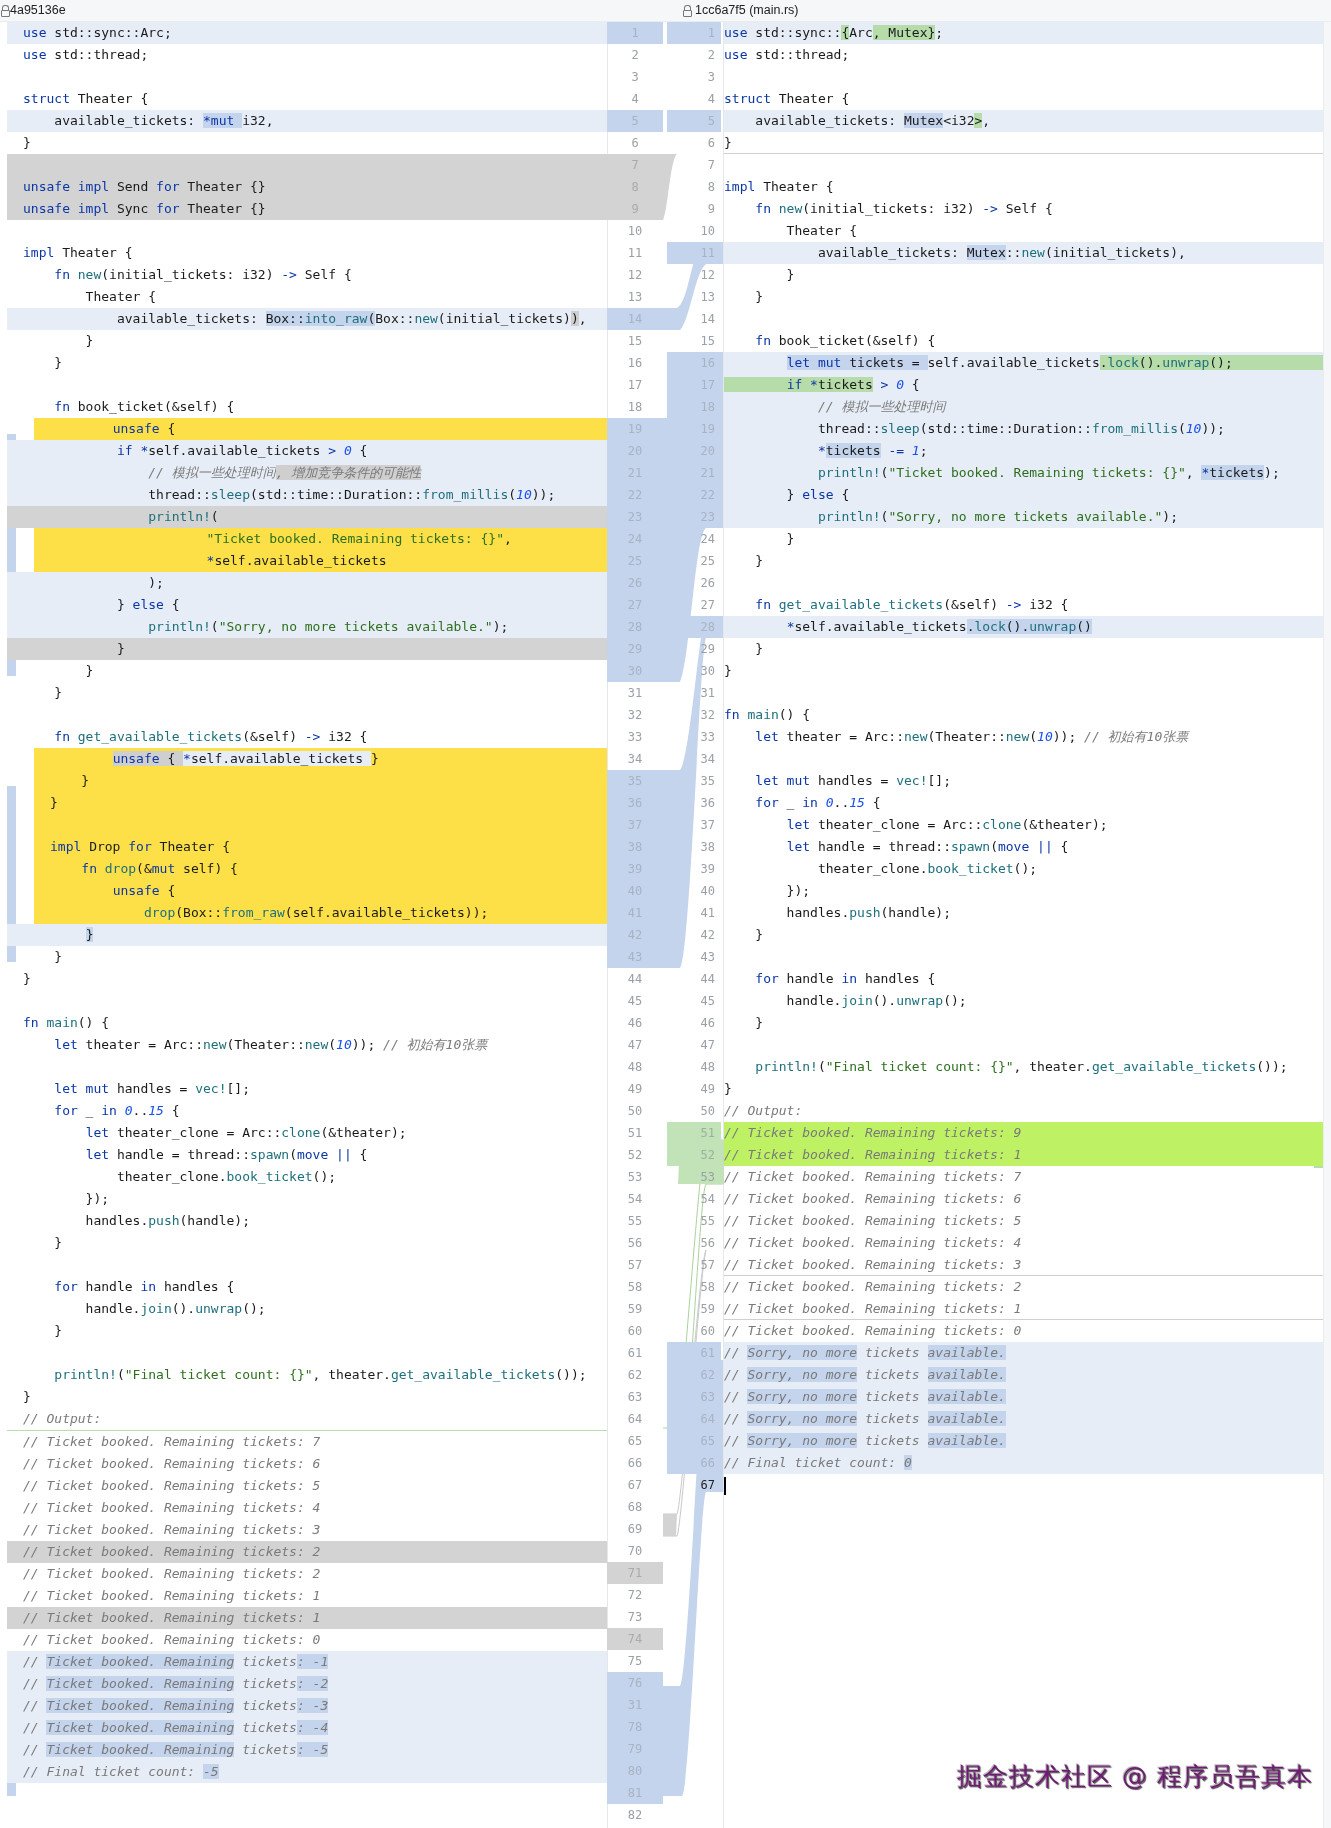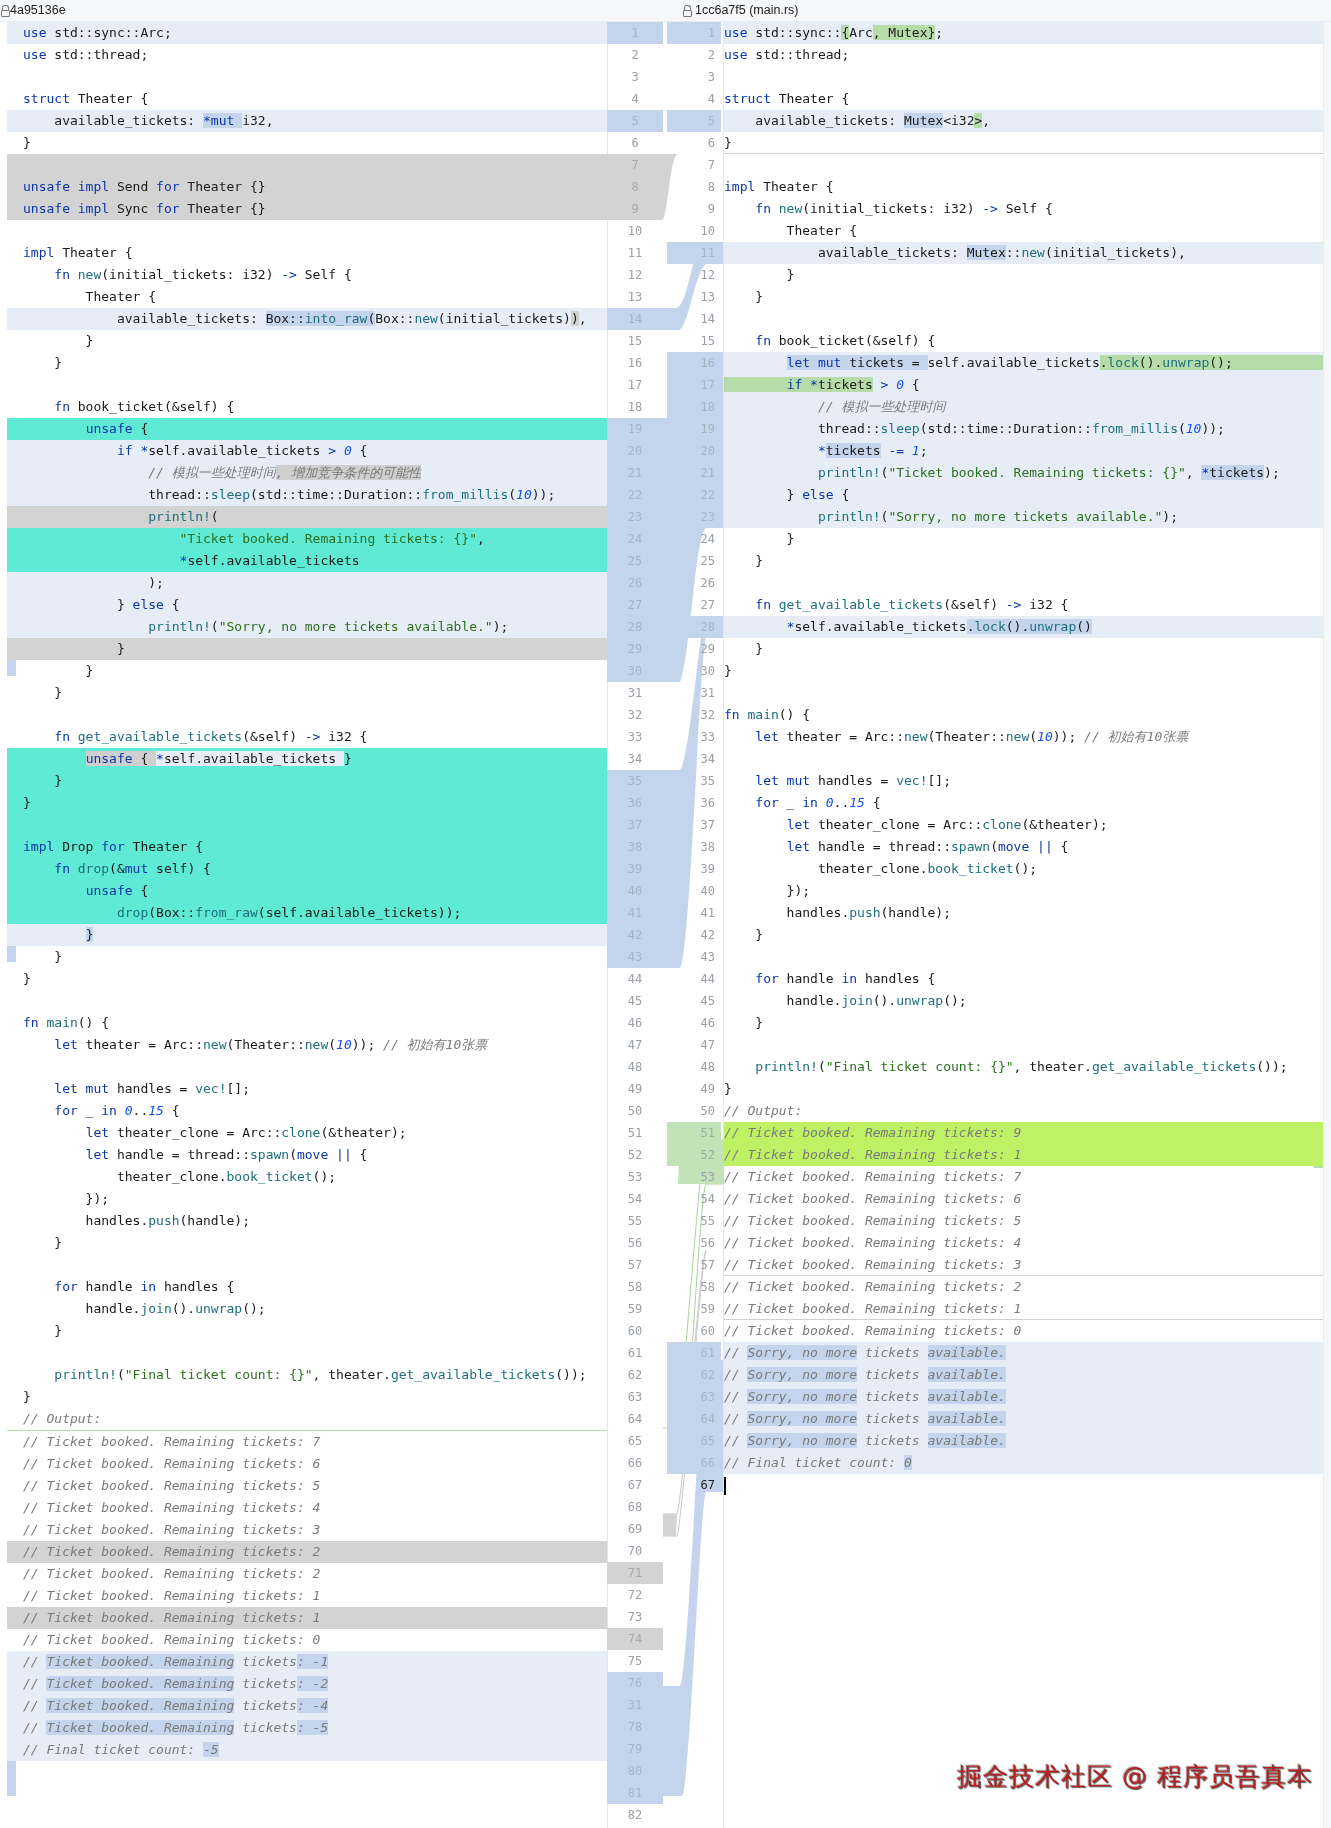--- a/index.html
+++ b/index.html
@@ -10,41 +10,41 @@
   .lock{display:inline-block;width:9px;height:11px;position:relative;}
   .lock:before{content:"";position:absolute;left:1px;top:0;width:5px;height:5px;border:1px solid #777;border-bottom:none;border-radius:3px 3px 0 0;}
   .lock:after{content:"";position:absolute;left:0;top:5px;width:7px;height:5px;border:1px solid #777;border-radius:1px;}
   .pane{position:absolute;top:22px;}
   .left-pane{left:7px;width:600px;}
   .right-pane{left:724px;width:599px;}
   .row{position:relative;height:22px;line-height:22px;font-size:13px;white-space:pre;color:#1a1a1a;}
   .row .code{position:absolute;left:16px;top:0;}
   .right-pane .row .code{left:0;}
   .bg-mod{background:#e7edf7;}
-  .bg-mod-strong{background:#5eead4;}
+  .bg-mod-strong{background:#fde047;margin-left:27px;}
   .bg-del{background:#d3d3d3;}
   .bg-add{background:#bef264;}
   .hl-mod{background:#c4d4ec;text-align:right;}
   .hl-del{background:#cfcfcf;}
   .hl-add{background:#b6dcaa;}
   .kw{color:#0b36a7;}
   .fnc{color:#1d6f7c;}
   .str{color:#2d6f1d;}
   .num{color:#1750eb;font-style:italic;}
   .cmt{color:#7a7a7a;font-style:italic;}
   .gutter{position:absolute;left:607px;top:22px;width:117px;height:1806px;}
   .gl{position:absolute;left:0;width:56px;height:22px;line-height:22px;font-size:12px;color:#9aa0a6;text-align:center;}
   .gr{position:absolute;left:60px;width:54px;height:22px;line-height:22px;font-size:12px;color:#9aa0a6;text-align:right;padding-right:6px;box-sizing:border-box;}
   .gl.mod,.gr.mod{background:#c4d4ec;color:#a8b3c4;}
   .gl.del{background:#d3d3d3;color:#aaa;}
   .gr.add{background:#c2e2b8;color:#9cb0a0;}
   .gr.cur{color:#222;}
   .vline{position:absolute;top:22px;width:1px;height:1806px;background:#e6e7ea;}
   .marker{position:absolute;width:9px;}
-  .watermark{position:absolute;left:957px;top:1760px;font-family:"DejaVu Sans",sans-serif;font-size:25px;color:#b91c1c;text-shadow:1px 1px 1px #555,-1px -1px 0 #bbb;letter-spacing:1px;}
+  .watermark{position:absolute;left:957px;top:1760px;font-family:"DejaVu Sans",sans-serif;font-size:25px;color:#701a75;text-shadow:1px 1px 1px #555,-1px -1px 0 #bbb;letter-spacing:1px;}
   .check{position:absolute;font-size:12px;color:#5a9b55;}
   .caret{display:inline-block;width:2px;height:18px;background:#000;vertical-align:middle;}
   .rstrip{position:absolute;left:1323px;top:22px;width:8px;height:1806px;background:#f6f7f9;border-left:1px solid #ebecf0;}
 </style>
 </head>
 <body>
 
 <div class="header">
   <div class="hdr-left">
     <span class="lock"></span>
@@ -137,20 +137,21 @@
   <div class="row"><span class="code cmt">// Ticket booked. Remaining tickets: 5</span></div>
   <div class="row"><span class="code cmt">// Ticket booked. Remaining tickets: 4</span></div>
   <div class="row"><span class="code cmt">// Ticket booked. Remaining tickets: 3</span></div>
   <div class="row bg-del"><span class="code cmt">// Ticket booked. Remaining tickets: 2</span></div>
   <div class="row"><span class="code cmt">// Ticket booked. Remaining tickets: 2</span></div>
   <div class="row"><span class="code cmt">// Ticket booked. Remaining tickets: 1</span></div>
   <div class="row bg-del"><span class="code cmt">// Ticket booked. Remaining tickets: 1</span></div>
   <div class="row"><span class="code cmt">// Ticket booked. Remaining tickets: 0</span></div>
   <div class="row bg-mod"><span class="code cmt">// <span class="hl-mod">Ticket booked. Remaining</span> tickets<span class="hl-mod">: -1</span></span></div>
   <div class="row bg-mod"><span class="code cmt">// <span class="hl-mod">Ticket booked. Remaining</span> tickets<span class="hl-mod">: -2</span></span></div>
+  <div class="row bg-mod"><span class="code cmt">// <span class="hl-mod">Ticket booked. Remaining</span> tickets<span class="hl-mod">: -3</span></span></div>
   <div class="row bg-mod"><span class="code cmt">// <span class="hl-mod">Ticket booked. Remaining</span> tickets<span class="hl-mod">: -4</span></span></div>
   <div class="row bg-mod"><span class="code cmt">// <span class="hl-mod">Ticket booked. Remaining</span> tickets<span class="hl-mod">: -5</span></span></div>
   <div class="row bg-mod"><span class="code cmt">// Final ticket count: <span class="hl-mod">-5</span></span></div>
   <div class="row"></div>
 </div>
 
 <div class="vline" style="left:607px;"></div>
 <div class="vline" style="left:723px;"></div>
 <svg style="position:absolute;left:0;top:0;" width="1331" height="1828">
 

